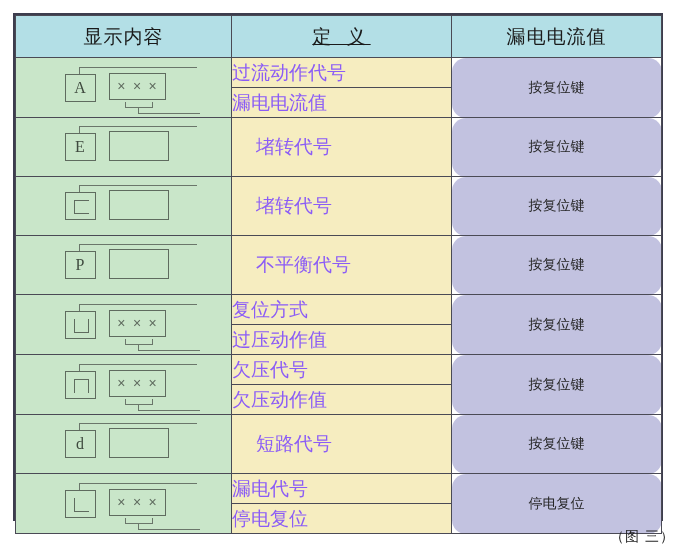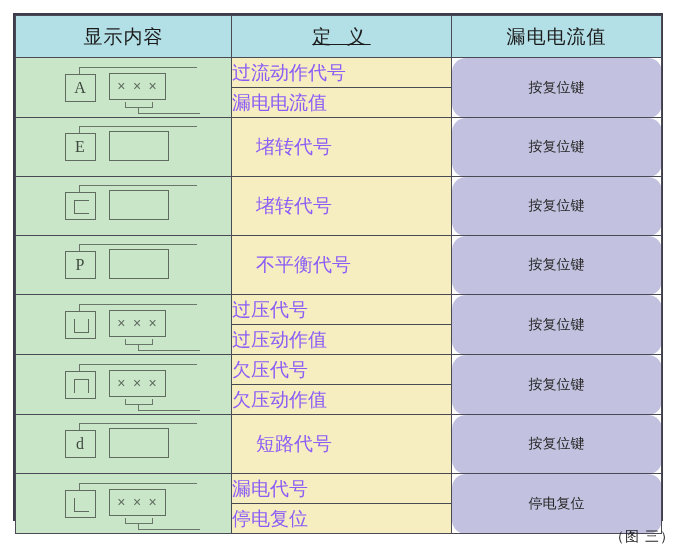--- a/index.html
+++ b/index.html
@@ -277,21 +277,21 @@
                 </div>
                 <div class="valbox wide">
                   <span class="xm">×</span>
                   <span class="xm">×</span>
                   <span class="xm">×</span>
                 </div>
                 <div class="stub"></div>
                 <div class="lead-bot"></div>
               </div>
             </td>
-            <td class="cell-def">过压代号</td>
+            <td class="cell-def">复位方式</td>
             <td class="cell-reset" rowspan="2">按复位键</td>
           </tr>
           <tr>
             <td class="cell-def">过压动作值</td>
           </tr>
           <tr>
             <td class="cell-display" rowspan="2">
               <div class="disp">
                 <div class="lead-top"></div>
                 <div class="codebox">

